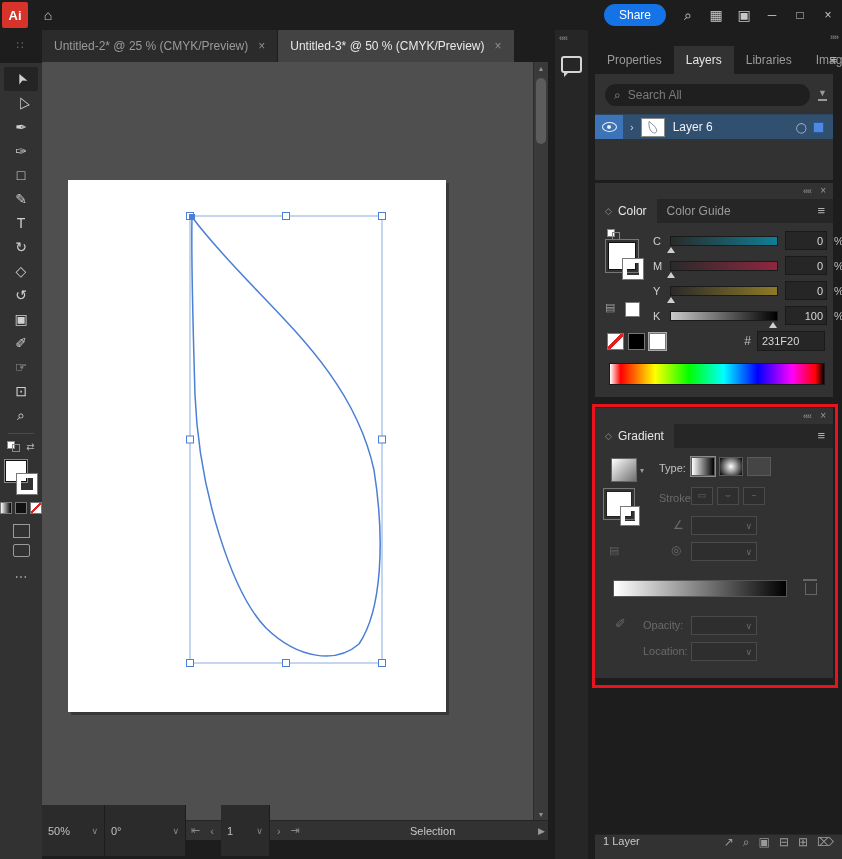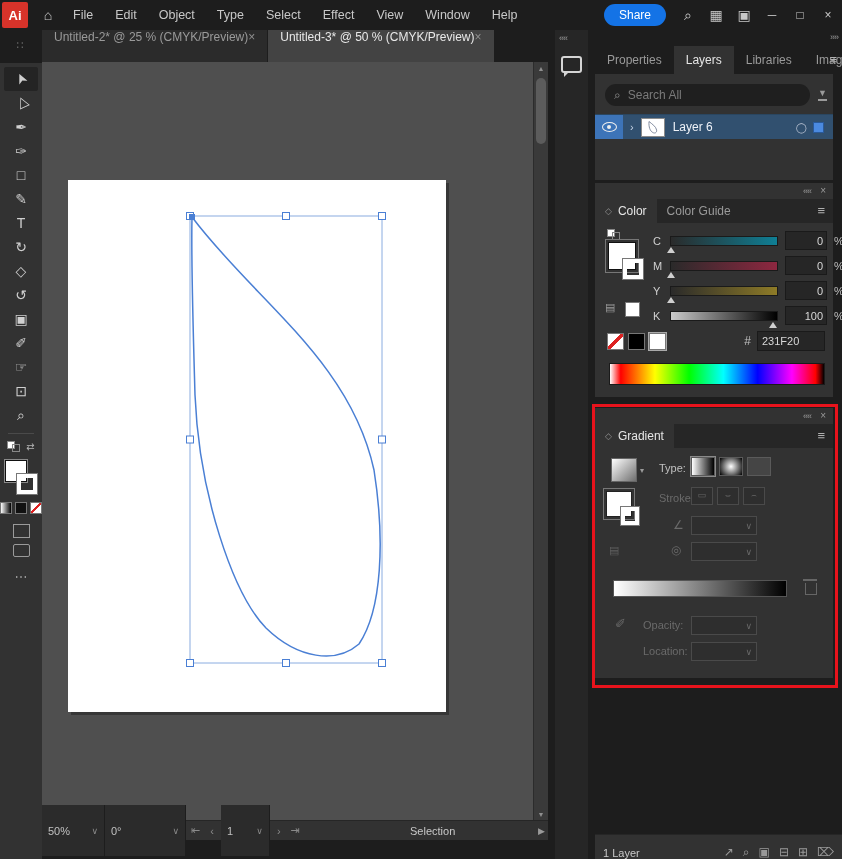--- a/index.html
+++ b/index.html
@@ -11,21 +11,21 @@
   .mb-icon{width:28px;text-align:center;color:#c8c8c8;font-size:14px;cursor:default;}
   #menu-items{display:flex;height:30px;}
   .menu-item{padding:0 11px;line-height:30px;font-size:12.5px;color:#c8c8c8;cursor:default;}
   .mb-spacer{flex:1;}
   .share-btn{background:#1473e6;color:#fff;border-radius:12px;padding:4px 15px;font-size:12px;margin-right:8px;}
   .win-btn{width:28px;text-align:center;color:#c8c8c8;font-size:12px;}
 
   
   .tabbar{position:absolute;left:0;top:30px;width:548px;height:32px;background:#1d1d1d;display:flex;align-items:stretch;}
   .tab-grip{width:42px;color:#6a6a6a;text-align:center;line-height:30px;letter-spacing:2px;font-size:11px;}
-  .doc-tab{display:flex;align-items:flex-start;padding:0 12px;background:#2b2b2b;color:#9a9a9a;font-size:12px;border-right:1px solid #1d1d1d;white-space:nowrap;}
+  .doc-tab{display:flex;align-items:center;gap:10px;padding:0 12px;background:#2b2b2b;color:#9a9a9a;font-size:12px;border-right:1px solid #1d1d1d;white-space:nowrap;}
   .doc-tab.active{background:#434343;color:#e8e8e8;}
   .tab-close{font-size:12px;color:#8f8f8f;}
 
   
   .toolbar{position:absolute;left:0;top:62px;width:42px;height:797px;background:#323232;display:flex;flex-direction:column;align-items:center;border-top:1px solid #1d1d1d;}
   #tools{display:flex;flex-direction:column;align-items:center;margin-top:4px;}
   .tool{width:34px;height:24px;display:flex;align-items:center;justify-content:center;color:#d0d0d0;font-size:14px;border-radius:2px;}
   .tool.active{background:#242424;}
   #tools .tool:nth-child(1) span,#tools .tool:nth-child(2) span{display:inline-block;transform:rotate(-115deg);}
   .tb-sep{width:26px;height:1px;background:#4a4a4a;margin:6px 0 5px;}
@@ -154,43 +154,32 @@
   .g-fs-stroke{position:absolute;left:26px;top:59px;width:10px;height:10px;border:4px solid #fff;outline:1px solid #777;}
   .g-annot{position:absolute;left:14px;top:96px;color:#5f5f5f;font-size:11px;}
   .g-icon{position:absolute;color:#6a6a6a;}
   .g-dd{position:absolute;width:56px;height:17px;border:1px solid #4a4a4a;background:#2e2e2e;color:#6a6a6a;display:flex;align-items:center;justify-content:flex-end;padding:0 4px;font-size:9px;}
   .g-slider{position:absolute;left:18px;top:132px;width:172px;height:15px;background:linear-gradient(90deg,#fff,#000);border:1px solid #555;}
   .g-trash{position:absolute;right:16px;top:135px;width:10px;height:11px;border:1px solid #666;border-top:none;}
   .g-trash::before{content:"";position:absolute;top:-4px;left:-3px;width:14px;height:2px;background:#666;}
 
   .red-outline{position:absolute;left:-3px;top:374px;width:240px;height:278px;border:3px solid #e8131c;pointer-events:none;z-index:5;}
 
-  .panels-footer{position:absolute;left:0;bottom:0;width:231px;height:24px;background:#323232;display:flex;align-items:flex-end;padding:0 8px;font-size:11px;color:#c8c8c8;border-top:1px solid #262626;}
+  .panels-footer{position:absolute;left:0;bottom:0;width:231px;height:24px;background:#323232;display:flex;align-items:flex-start;padding:0 8px;font-size:11px;color:#c8c8c8;border-top:1px solid #262626;}
   #footer-icons{margin-left:auto;display:flex;gap:9px;color:#9a9a9a;font-size:12px;}
   .f-icon{cursor:default;}
 </style>
 </head>
 <body>
 
 <div id="app">
 
   <div class="menubar">
     <div class="logo">Ai</div>
     <div class="mb-icon">⌂</div>
-    <div id="menu-items">
-        <div class="menu-item">File</div>
-        <div class="menu-item">Edit</div>
-        <div class="menu-item">Object</div>
-        <div class="menu-item">Type</div>
-        <div class="menu-item">Select</div>
-        <div class="menu-item">Effect</div>
-        <div class="menu-item">View</div>
-        <div class="menu-item">Window</div>
-        <div class="menu-item">Help</div>
-      </div>
     <div class="mb-spacer"></div>
     <div class="share-btn">Share</div>
     <div class="mb-icon">⌕</div>
     <div class="mb-icon">▦</div>
     <div class="mb-icon">▣</div>
     <div class="win-btn">─</div>
     <div class="win-btn">□</div>
     <div class="win-btn">×</div>
   </div>
 

